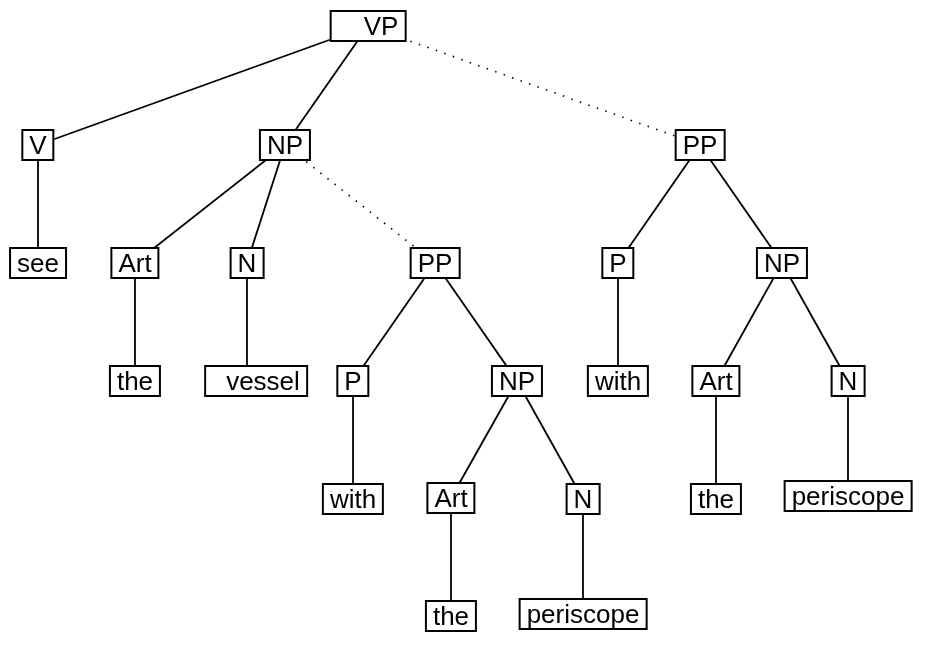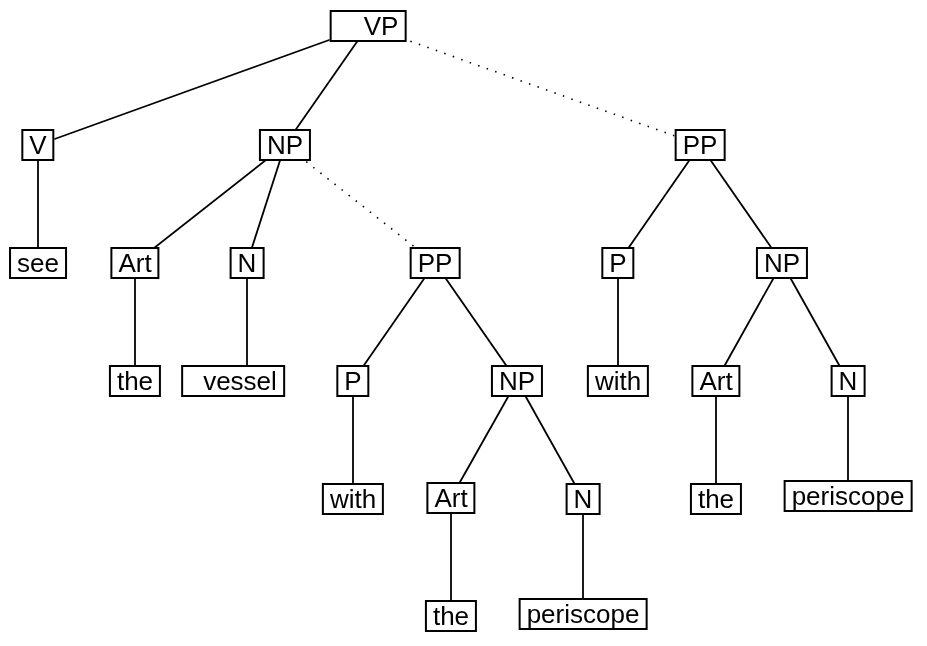--- a/index.html
+++ b/index.html
@@ -82,21 +82,21 @@
     <div class="node" style="left: 38px; top: 129px;">V</div>
     <div class="node" style="left: 285px; top: 129px;">NP</div>
     <div class="node" style="left: 700px; top: 129px;">PP</div>
     <div class="node terminal" style="left: 38px; top: 247px;">see</div>
     <div class="node" style="left: 135px; top: 247px;">Art</div>
     <div class="node" style="left: 247px; top: 247px;">N</div>
     <div class="node" style="left: 435px; top: 247px;">PP</div>
     <div class="node" style="left: 618px; top: 247px;">P</div>
     <div class="node" style="left: 782px; top: 247px;">NP</div>
     <div class="node terminal" style="left: 135px; top: 365px;">the</div>
-    <div class="node terminal" style="left: 233px; top: 365px; padding-left: 20px;">vessel</div>
+    <div class="node terminal" style="left: 256px; top: 365px; padding-left: 20px;">vessel</div>
     <div class="node" style="left: 353px; top: 365px;">P</div>
     <div class="node" style="left: 517px; top: 365px;">NP</div>
     <div class="node terminal" style="left: 618px; top: 365px;">with</div>
     <div class="node" style="left: 716px; top: 365px;">Art</div>
     <div class="node" style="left: 848px; top: 365px;">N</div>
     <div class="node terminal" style="left: 353px; top: 483px;">with</div>
     <div class="node" style="left: 451px; top: 482px;">Art</div>
     <div class="node" style="left: 583px; top: 483px;">N</div>
     <div class="node terminal" style="left: 716px; top: 483px;">the</div>
     <div class="node terminal" style="left: 848px; top: 480px;">periscope</div>

